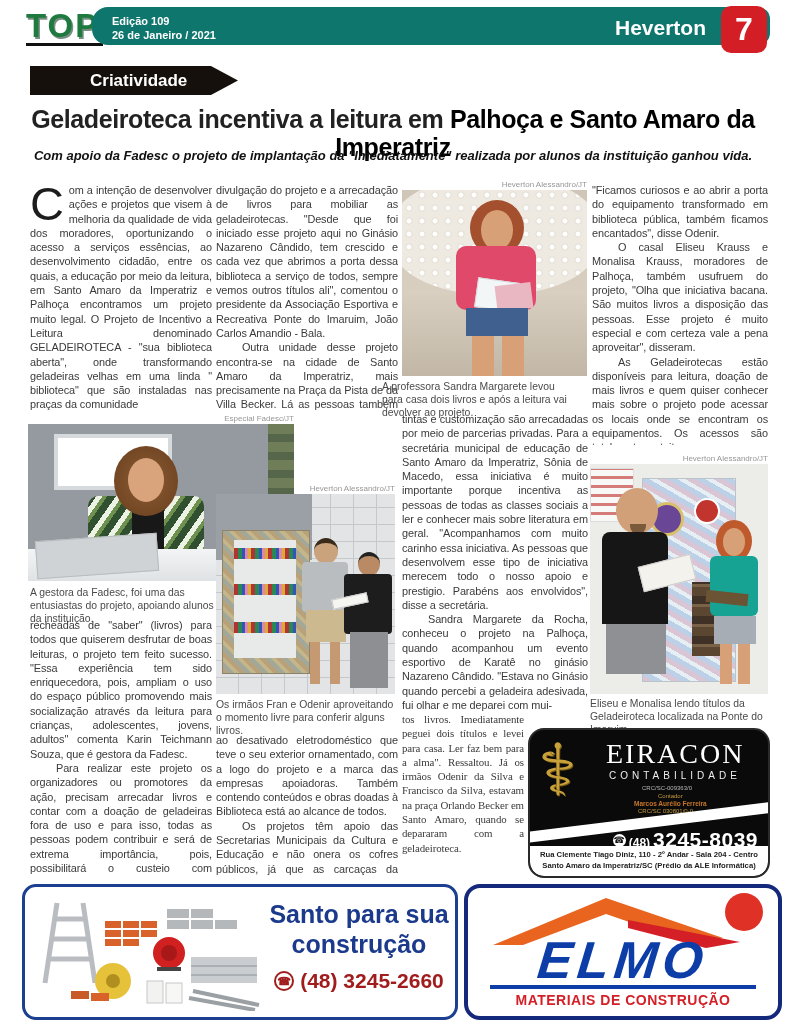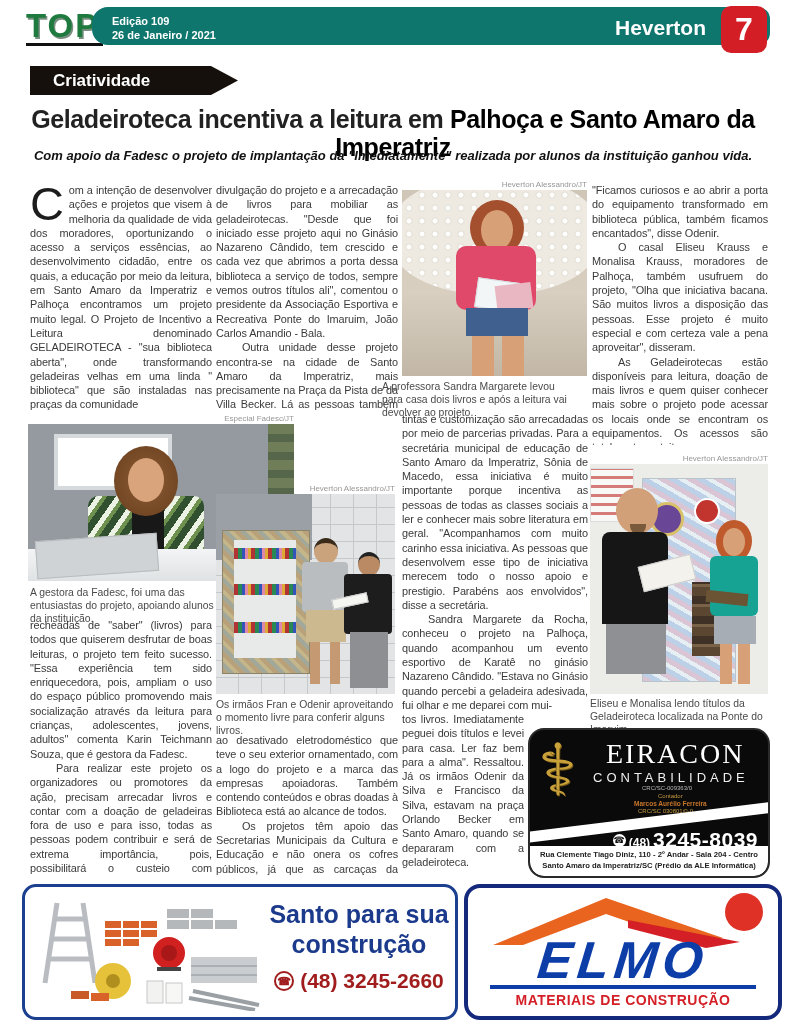--- a/index.html
+++ b/index.html
@@ -14,21 +14,21 @@
             border-bottom:3px solid #101010;padding:0 4px 1px 0;line-height:1;}
   .header-bar{position:absolute;left:92px;top:7px;width:678px;height:38px;background:#0f766e;
               border-radius:16px 12px 12px 16px;}
   .edition{position:absolute;left:20px;top:7px;color:#fff;font-weight:700;font-size:11px;line-height:1.3;}
   .section{position:absolute;right:64px;top:9px;color:#fff;font-weight:800;font-size:21px;}
   .page-badge{position:absolute;right:3px;top:-1px;width:46px;height:47px;background:#d41e26;
               border-radius:10px;color:#fff;font-weight:800;font-size:32px;text-align:center;line-height:47px;}
 
   
   .tag{position:absolute;left:30px;top:66px;width:208px;height:29px;background:#15100c;color:#fff;
-       font-weight:700;font-size:17px;line-height:29px;padding-left:23px;
+       font-weight:700;font-size:17px;line-height:29px;padding-left:60px;
        clip-path:polygon(0 0,87% 0,100% 50%,87% 100%,0 100%);}
   .headline{position:absolute;left:0;top:106px;width:100%;text-align:center;font-size:25px;
             font-weight:800;letter-spacing:-.4px;line-height:1.1;}
   .hl-green{color:#000000;}
   .subhead{position:absolute;left:0;top:148px;width:100%;text-align:center;font-style:italic;
            font-weight:700;font-size:13px;color:#111;}
 
   
   .body-text{font-size:10.9px;line-height:14.3px;color:#3a3a3a;text-align:justify;
              letter-spacing:-.1px;overflow:hidden;}
@@ -106,21 +106,21 @@
   .p4-wlegs{left:130px;top:180px;width:12px;height:40px;background:#d8a077;box-shadow:18px 0 0 #d8a077;}
 
   
   .eiracon{left:528px;top:728px;width:242px;height:150px;}
   .ei-card{position:relative;width:100%;height:100%;background:#0a0a0a;border-radius:16px;
            overflow:hidden;border:2px solid #2a2a2a;}
   .ei-caduceus{position:absolute;left:8px;top:4px;font-size:72px;line-height:1;color:#c9a13b;
                text-shadow:1px 1px 0 #7a5c16;}
   .ei-name{position:absolute;left:76px;top:8px;font-family:"Liberation Serif",serif;font-size:28px;
            color:#fff;letter-spacing:2px;}
-  .ei-sub{position:absolute;left:63px;top:40px;font-size:13px;letter-spacing:4px;color:#eee;}
+  .ei-sub{position:absolute;left:79px;top:40px;font-size:10px;letter-spacing:4px;color:#eee;}
   .ei-crc{position:absolute;left:112px;top:55px;font-size:6px;color:#b9b9b9;}
   .ei-contlabel{position:absolute;left:128px;top:63px;font-size:6px;color:#c89a3f;}
   .ei-contname{position:absolute;left:104px;top:70px;font-size:6.5px;font-weight:700;color:#c8762a;}
   .ei-contcrc{position:absolute;left:108px;top:78px;font-size:6px;color:#c89a3f;}
   .ei-slash{position:absolute;left:-24px;top:86px;width:300px;height:11px;background:#fff;transform:rotate(-7deg);}
   .ei-phone{position:absolute;right:10px;top:98px;color:#fff;display:flex;align-items:baseline;gap:3px;}
   .ei-phone-icon{width:13px;height:13px;border-radius:50%;background:#fff;color:#111;font-size:9px;
                  line-height:13px;text-align:center;align-self:center;}
   .ei-area{font-size:12px;font-weight:700;}
   .ei-num{font-size:21px;font-weight:800;letter-spacing:.5px;}
@@ -239,21 +239,21 @@
 
   <div class="abs body-text" style="left:216px;top:733px;width:182px;height:145px;">
     <p class="bt">ao desativado eletrodoméstico que teve o seu exterior ornamentado, com a logo do projeto e a marca das empresas apoiadoras. Também contendo conteúdos e obras doadas à Biblioteca está ao alcance de todos.</p>
     <p class="bt para-indent">Os projetos têm apoio das Secretarias Municipais da Cultura e Educação e não onera os cofres públicos, já que as carcaças da geladeira,</p>
   </div>
 
   <div class="abs body-text" style="left:402px;top:412px;width:186px;height:299px;">
     <p class="bt">tintas e customização são arrecadadas por meio de parcerias privadas. Para a secretária municipal de educação de Santo Amaro da Imperatriz, Sônia de Macedo, essa iniciativa é muito importante porque incentiva as pessoas de todas as classes sociais a ler e conhecer mais sobre literatura em geral. "Acompanhamos com muito carinho essa iniciativa. As pessoas que desenvolvem esse tipo de iniciativa merecem todo o nosso apoio e prestigio. Parabéns aos envolvidos", disse a secretária.</p>
     <p class="bt para-indent">Sandra Margarete da Rocha, conheceu o projeto na Palhoça, quando acompanhou um evento esportivo de Karatê no ginásio Nazareno Cândido. "Estava no Ginásio quando percebi a geladeira adesivada, fui olhar e me deparei com mui-</p>
   </div>
-  <div class="abs body-text" style="left:402px;top:712px;width:122px;height:164px;">
+  <div class="abs body-text" style="left:402px;top:712px;width:122px;height:164px;font-family:Liberation Serif, serif;">
     <p class="bt">tos livros. Imediatamente peguei dois títulos e levei para casa. Ler faz bem para a alma". Ressaltou. Já os irmãos Odenir da Silva e Francisco da Silva, estavam na praça Orlando Becker em Santo Amaro, quando se depararam com a geladeiroteca.</p>
   </div>
 
   <div class="credit" style="left:590px;top:454px;width:178px;">Heverton Alessandro/JT</div>
   <div class="photo p4" style="left:590px;top:464px;width:178px;height:230px;">
     <div class="ps p4-sign"></div>
     <div class="ps p4-fridge"></div>
     <div class="ps p4-st1"></div>
     <div class="ps p4-st2"></div>
     <div class="ps p4-shelf"></div>

